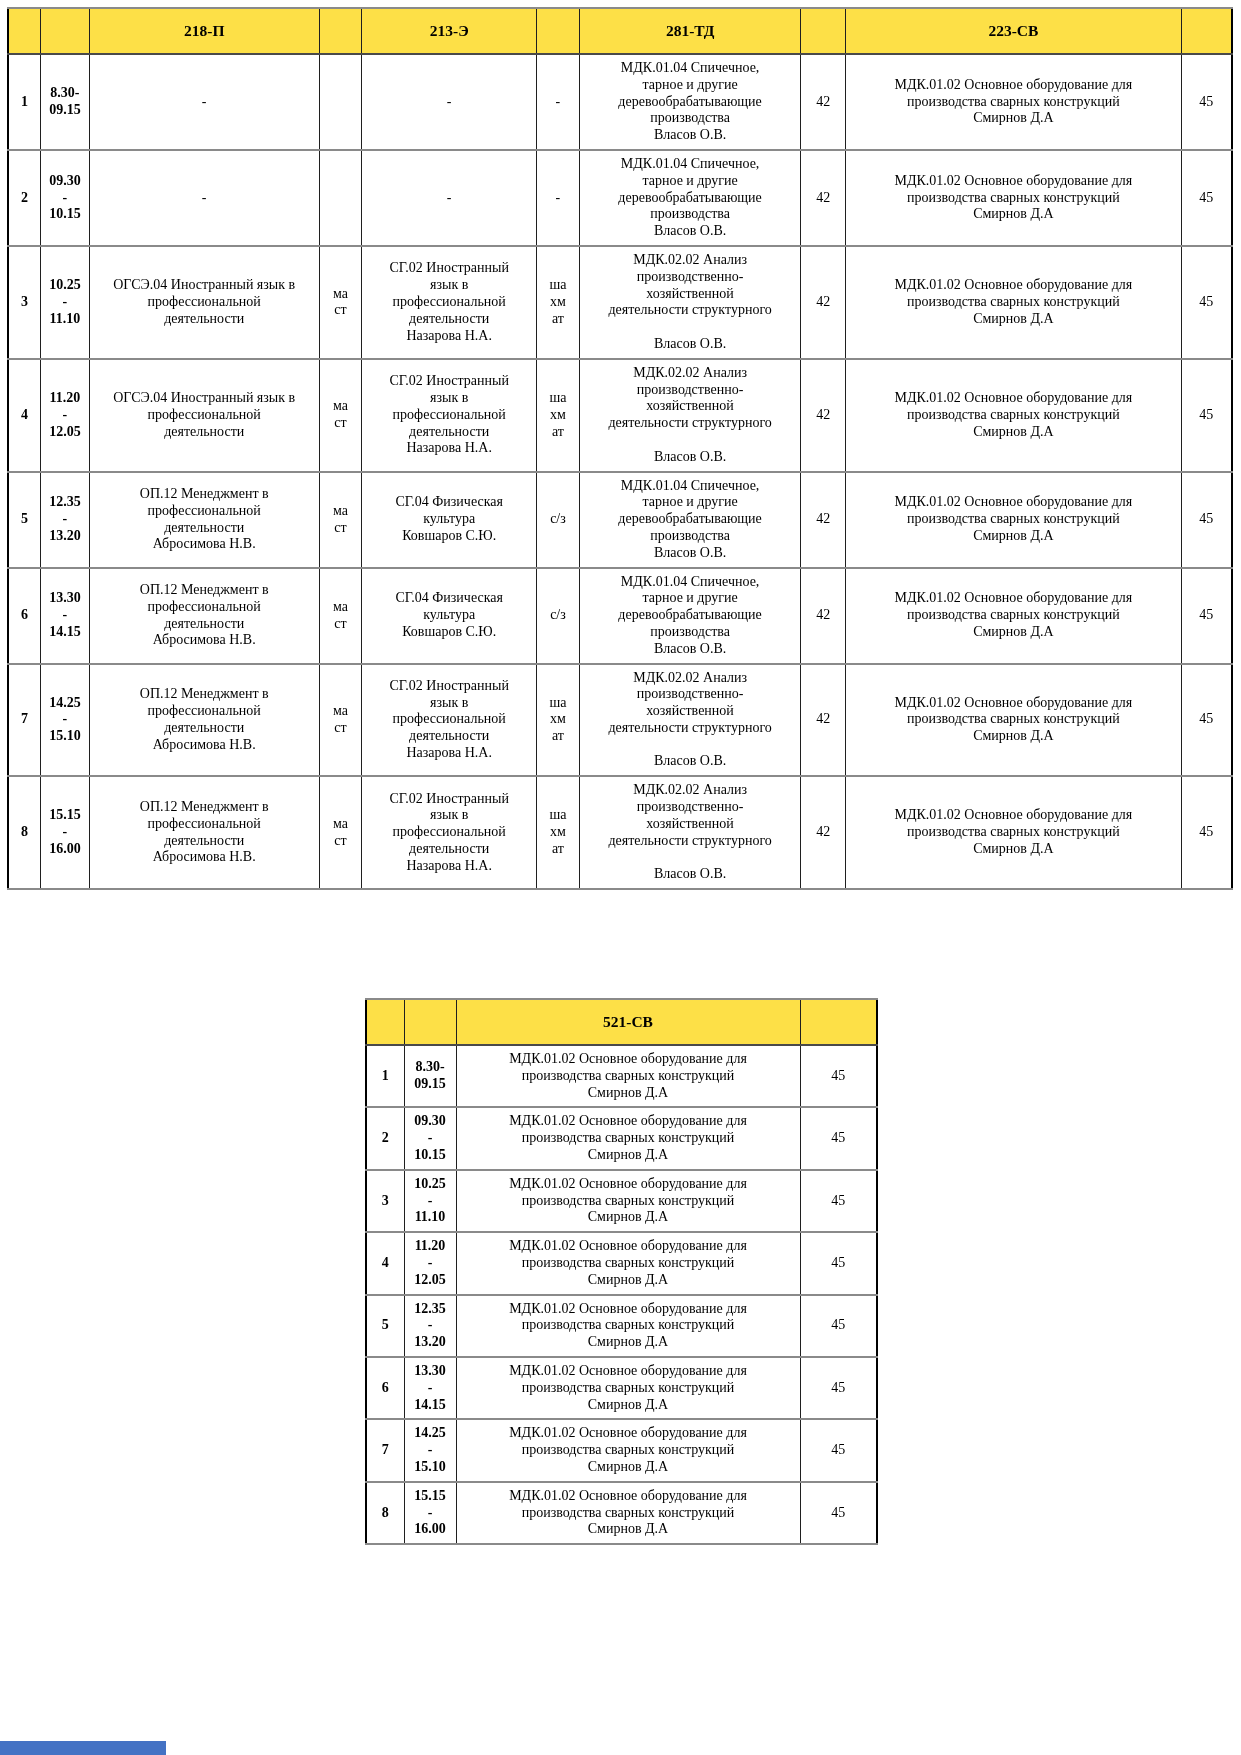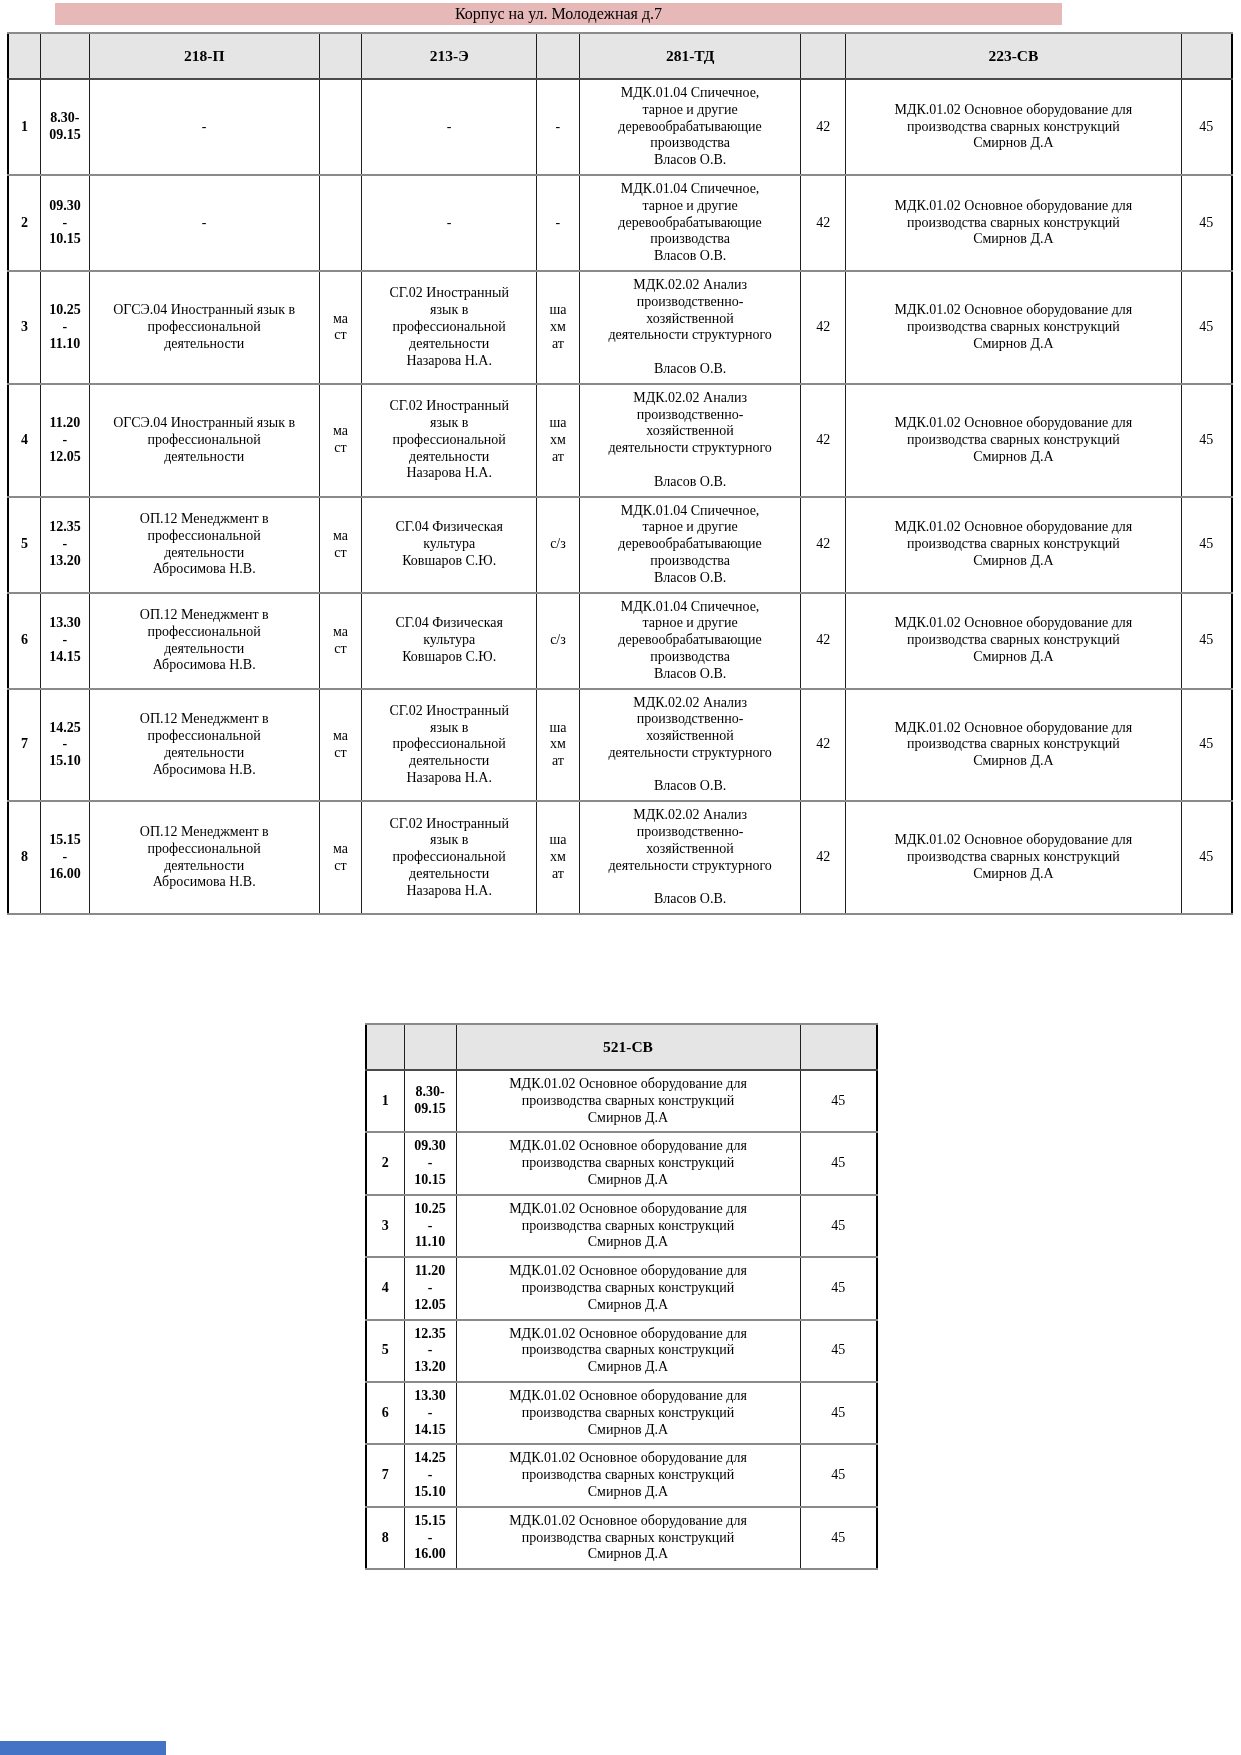--- a/index.html
+++ b/index.html
@@ -29,41 +29,40 @@
     border-right:1px solid #1f1f1f;
     border-top:2px solid #8a8a8a;
     border-bottom:2px solid #8a8a8a;
     text-align:center; vertical-align:middle;
     white-space:pre-line;
     font-size:14px; line-height:1.2;
     padding:5px 3px;
     overflow:hidden;
   }
   table.sched thead td {
-    background:#e5e5e5;
+    background:#fde047;
     font-weight:bold; font-size:15.5px;
     height:34px;
     border-bottom:2px solid #4a4a4a;
     white-space:normal;
     margin-top:32px;
   }
   td.num, td.time { font-weight:bold; font-size:15px; }
   .main-table { margin:7px 0 0 7px; width:1226px; }
   .second-table { margin:108px 0 0 365px; width:511px; }
   .blue-strip {
     position:absolute; left:0; top:1741px;
     width:166px; height:14px;
     background:#4472c4;
   }
 </style>
 </head>
 <body>
 
 <div class="header-block">
-  <div class="banner">Корпус на ул. Молодежная д.7</div>
 </div>
 
 <table class="sched main-table">
   <colgroup>
     <col style="width:32px">
       <col style="width:48px">
     <col style="width:226px">
       <col style="width:42px">
     <col style="width:172px">
       <col style="width:42px">

